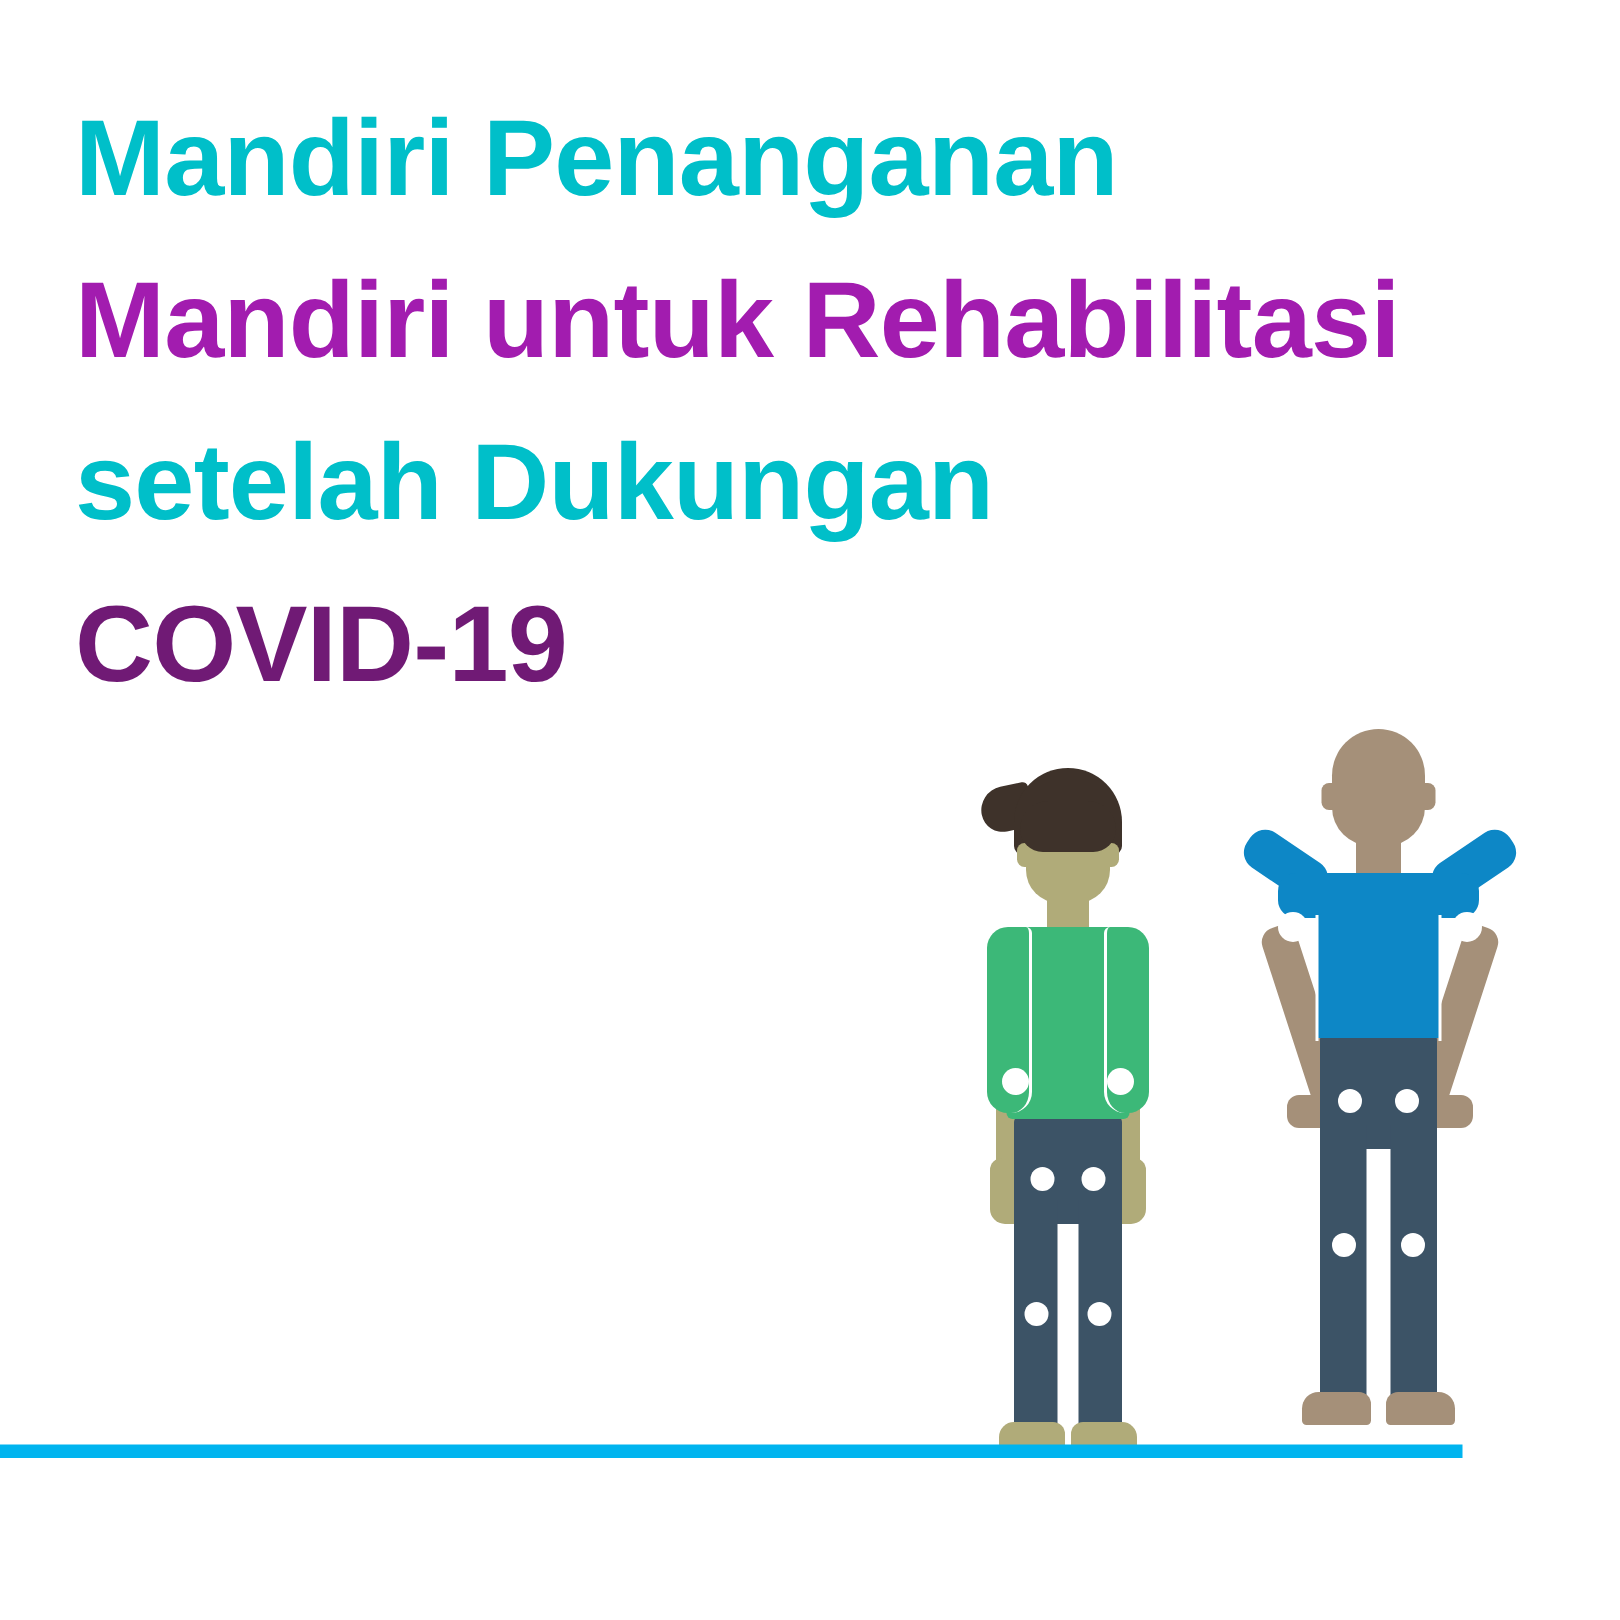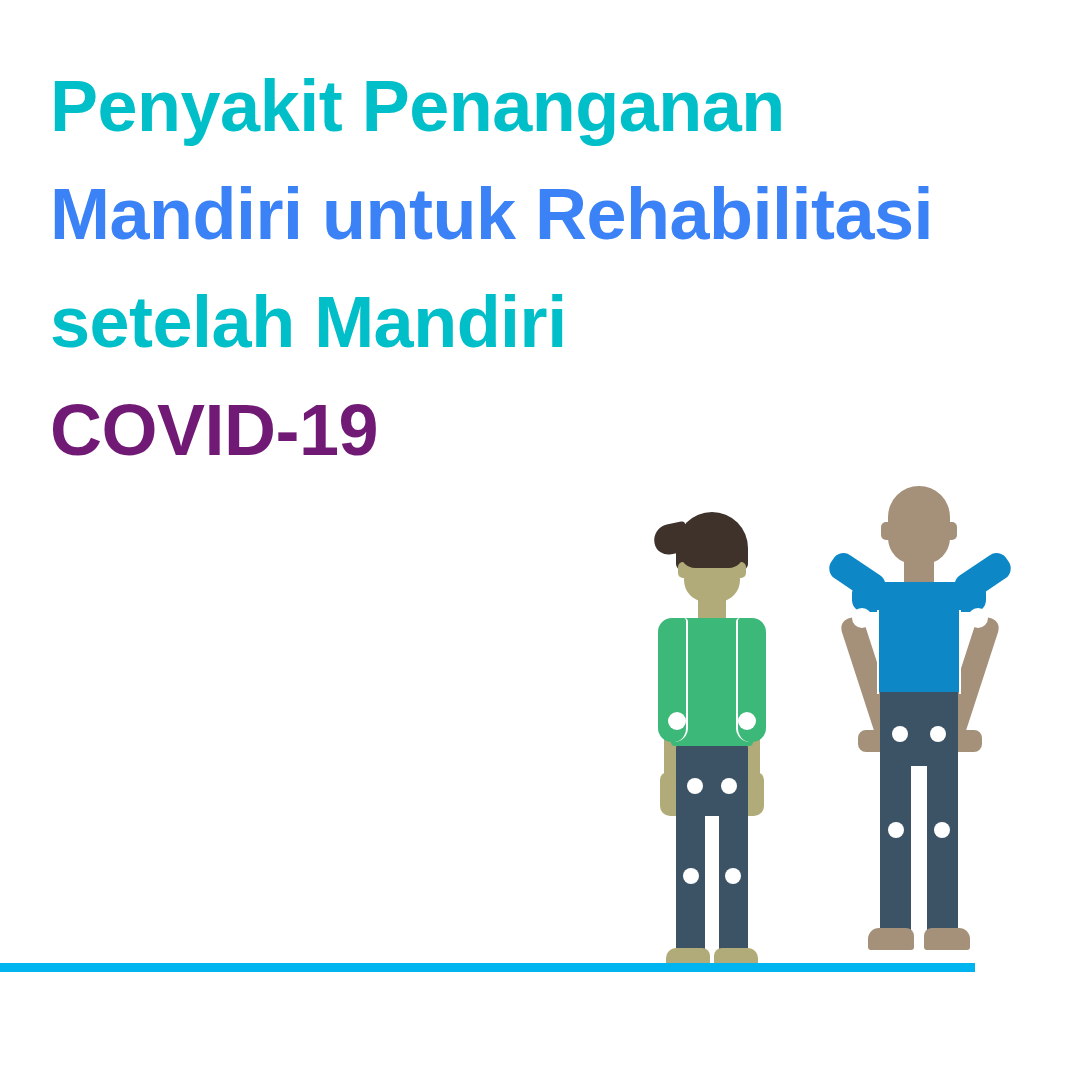--- a/index.html
+++ b/index.html
@@ -330,23 +330,23 @@
     background: #a59079;
     border-radius: 8px 11px 3px 3px;
   }
 </style>
 </head>
 <body>
 
 <div id="poster">
 
   <div class="title-block">
-    <div class="title-line l1" style="color: rgb(0, 191, 201);">Penyakit Penanganan</div>
-    <div class="title-line l2" style="color: #3b82f6;">Mandiri untuk Rehabilitasi</div>
-    <div class="title-line l3" style="color: rgb(0, 191, 201);">setelah Mandiri</div>
+    <div class="title-line l1" style="color: rgb(0, 191, 201);">Mandiri Penanganan</div>
+    <div class="title-line l2" style="color: #a21caf;">Mandiri untuk Rehabilitasi</div>
+    <div class="title-line l3" style="color: rgb(0, 191, 201);">setelah Dukungan</div>
     <div class="title-line covid" style="color: #701a75;">COVID-19</div>
   </div>
 
   <div>
 
     <div class="figure" id="figure-woman">
       <div class="part" id="fw-ponytail" style="background: rgb(62, 50, 42);"></div>
       <div class="part" id="fw-hair" style="background: rgb(62, 50, 42);"></div>
       <div class="part" id="fw-ear-l" style="background: rgb(176, 171, 121);"></div>
       <div class="part" id="fw-ear-r" style="background: rgb(176, 171, 121);"></div>

